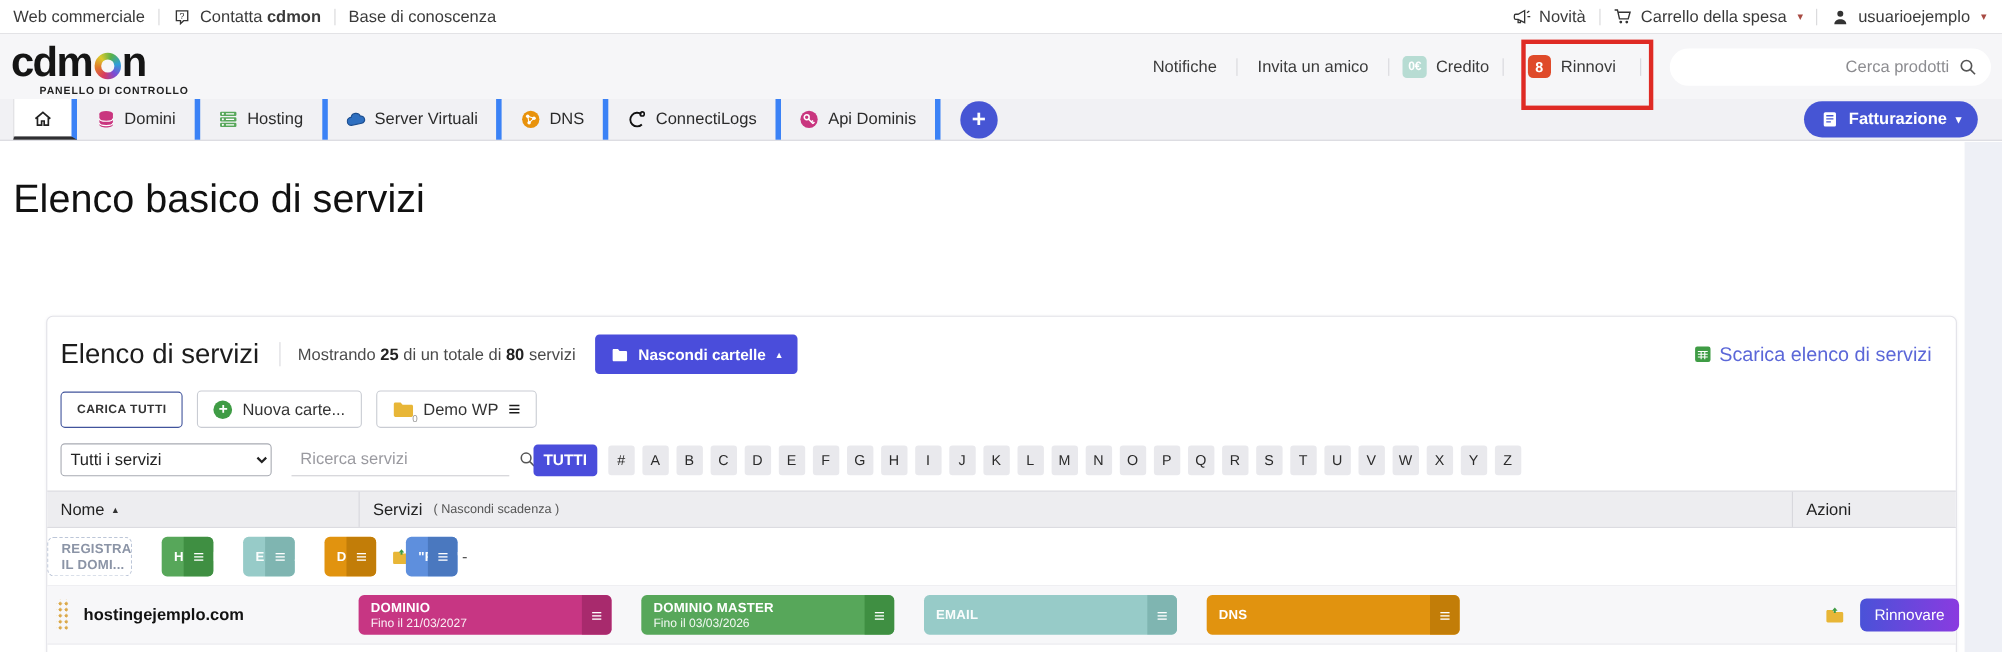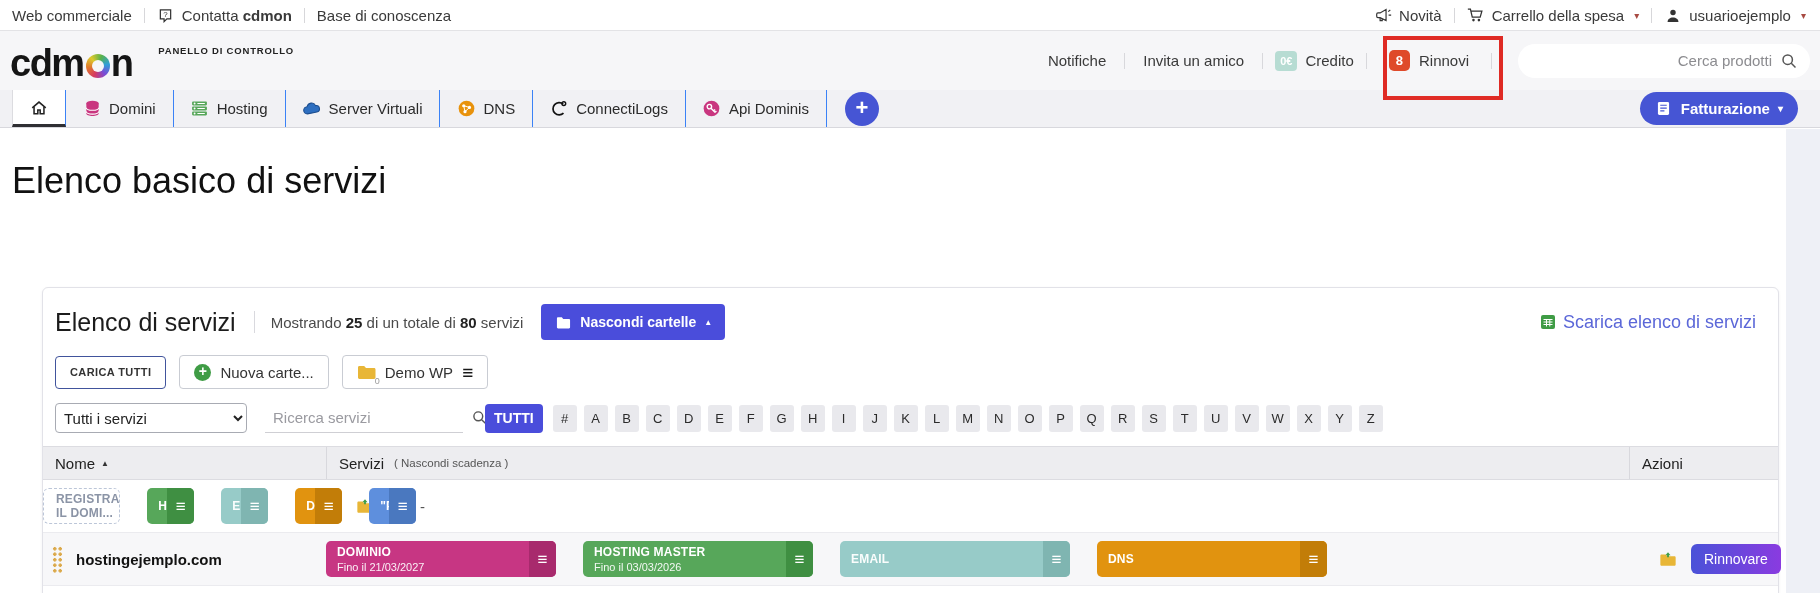--- a/index.html
+++ b/index.html
@@ -14,21 +14,21 @@
             padding:0 14px 0 12px; font-size:15px; color:#3a3a3a; }
   .topbar-group { display:flex; align-items:center; gap:12px; }
   .tb-item { display:flex; align-items:center; gap:7px; }
   .tb-div { width:1px; height:15px; background:#d7d7da; }
   .tb-bold { font-weight:bold; }
   .caret-dn { font-size:10px; color:#a84a42; margin-left:3px; }
 
   
   .header { height:59px; background:#f6f6f8; display:flex; align-items:center;
             justify-content:space-between; padding:0 10px 0 10px; position:relative; }
-  .logo { display:flex; flex-direction:row; line-height:1; padding-top:4px; }
+  .logo { display:flex; flex-direction:column; line-height:1; padding-top:4px; }
   .logo-text { font-size:38px; font-weight:bold; color:#151515; letter-spacing:-1.5px;
                display:flex; align-items:center; }
   .logo-ring { width:24px; height:24px; border-radius:50%; display:inline-block; position:relative;
                margin:6px 1px 0 2px;
                background:conic-gradient(from 200deg,#d63a63,#e0762b,#ddc92d,#58b24c,#2e9fd8,#7b4bd6,#d63a63); }
   .logo-ring::after { content:""; position:absolute; inset:6px; background:#f6f6f8; border-radius:50%; }
   .logo-sub { font-size:9.5px; font-weight:bold; color:#222; letter-spacing:.8px; margin:2px 0 0 26px; }
 
   .header-right { display:flex; align-items:center; font-size:15px; color:#3a3a3a; }
   .hr-link { margin:0 6px; }
@@ -44,21 +44,21 @@
   .search-pill input { border:none; outline:none; flex:1; font-size:15px; text-align:right;
                        color:#333; background:transparent; font-family:"Liberation Sans",sans-serif; }
   .search-pill input::placeholder { color:#8c8c90; }
   .highlight-box { position:absolute; left:1383px; top:5px; width:120px; height:64px;
                    border:4px solid #df2a24; z-index:40; pointer-events:none; }
 
   
   .nav { height:38px; background:#f1f1f4; border-bottom:1px solid #d8d8dd;
          display:flex; align-items:stretch; padding-left:12px; }
   .tab { display:flex; align-items:center; gap:8px; padding:0 17px; font-size:15px; color:#2b2b2b;
-         border-right:1px solid #3b82f6; background:transparent; }
+         border-right:5px solid #3b82f6; background:transparent; }
   .tab:first-child { border-left:1px solid #dcdce0; }
   .tab.active { background:#fff; border-bottom:3px solid #2f2f33; }
   .tab-icon { display:inline-flex; width:18px; height:18px; align-items:center; justify-content:center; }
   .add-circle { width:34px; height:34px; border-radius:50%; background:#4655d4; color:#fff;
                 font-size:22px; font-weight:bold; border:none; margin:2px 0 0 18px;
                 display:flex; align-items:center; justify-content:center; line-height:0; padding-bottom:3px; }
   .billing-btn { margin-left:auto; margin-right:22px; align-self:center; background:#4655d4; color:#fff;
                  border:none; border-radius:18px; height:33px; padding:0 15px; font-size:15px; font-weight:bold;
                  display:flex; align-items:center; gap:8px; }
   .billing-btn .caret { color:#fff; font-size:10px; }
@@ -487,21 +487,21 @@
       </div>
       <div class="svc-cell">
         <div class="chip chip--magenta">
           <span class="chip-label">DOMINIO</span>
           <span class="chip-sub">Fino il 21/03/2027</span>
           <span class="strip">
               <span class="burger">≡</span>
             </span>
         </div>
         <div class="chip chip--green">
-          <span class="chip-label">HOSTING MASTER</span>
+          <span class="chip-label">DOMINIO MASTER</span>
           <span class="chip-sub">Fino il 03/03/2026</span>
           <span class="strip">
               <span class="burger">≡</span>
             </span>
         </div>
         <div class="chip chip--teal">
           <span class="chip-label">EMAIL</span>
           <span class="strip">
               <span class="burger">≡</span>
             </span>

